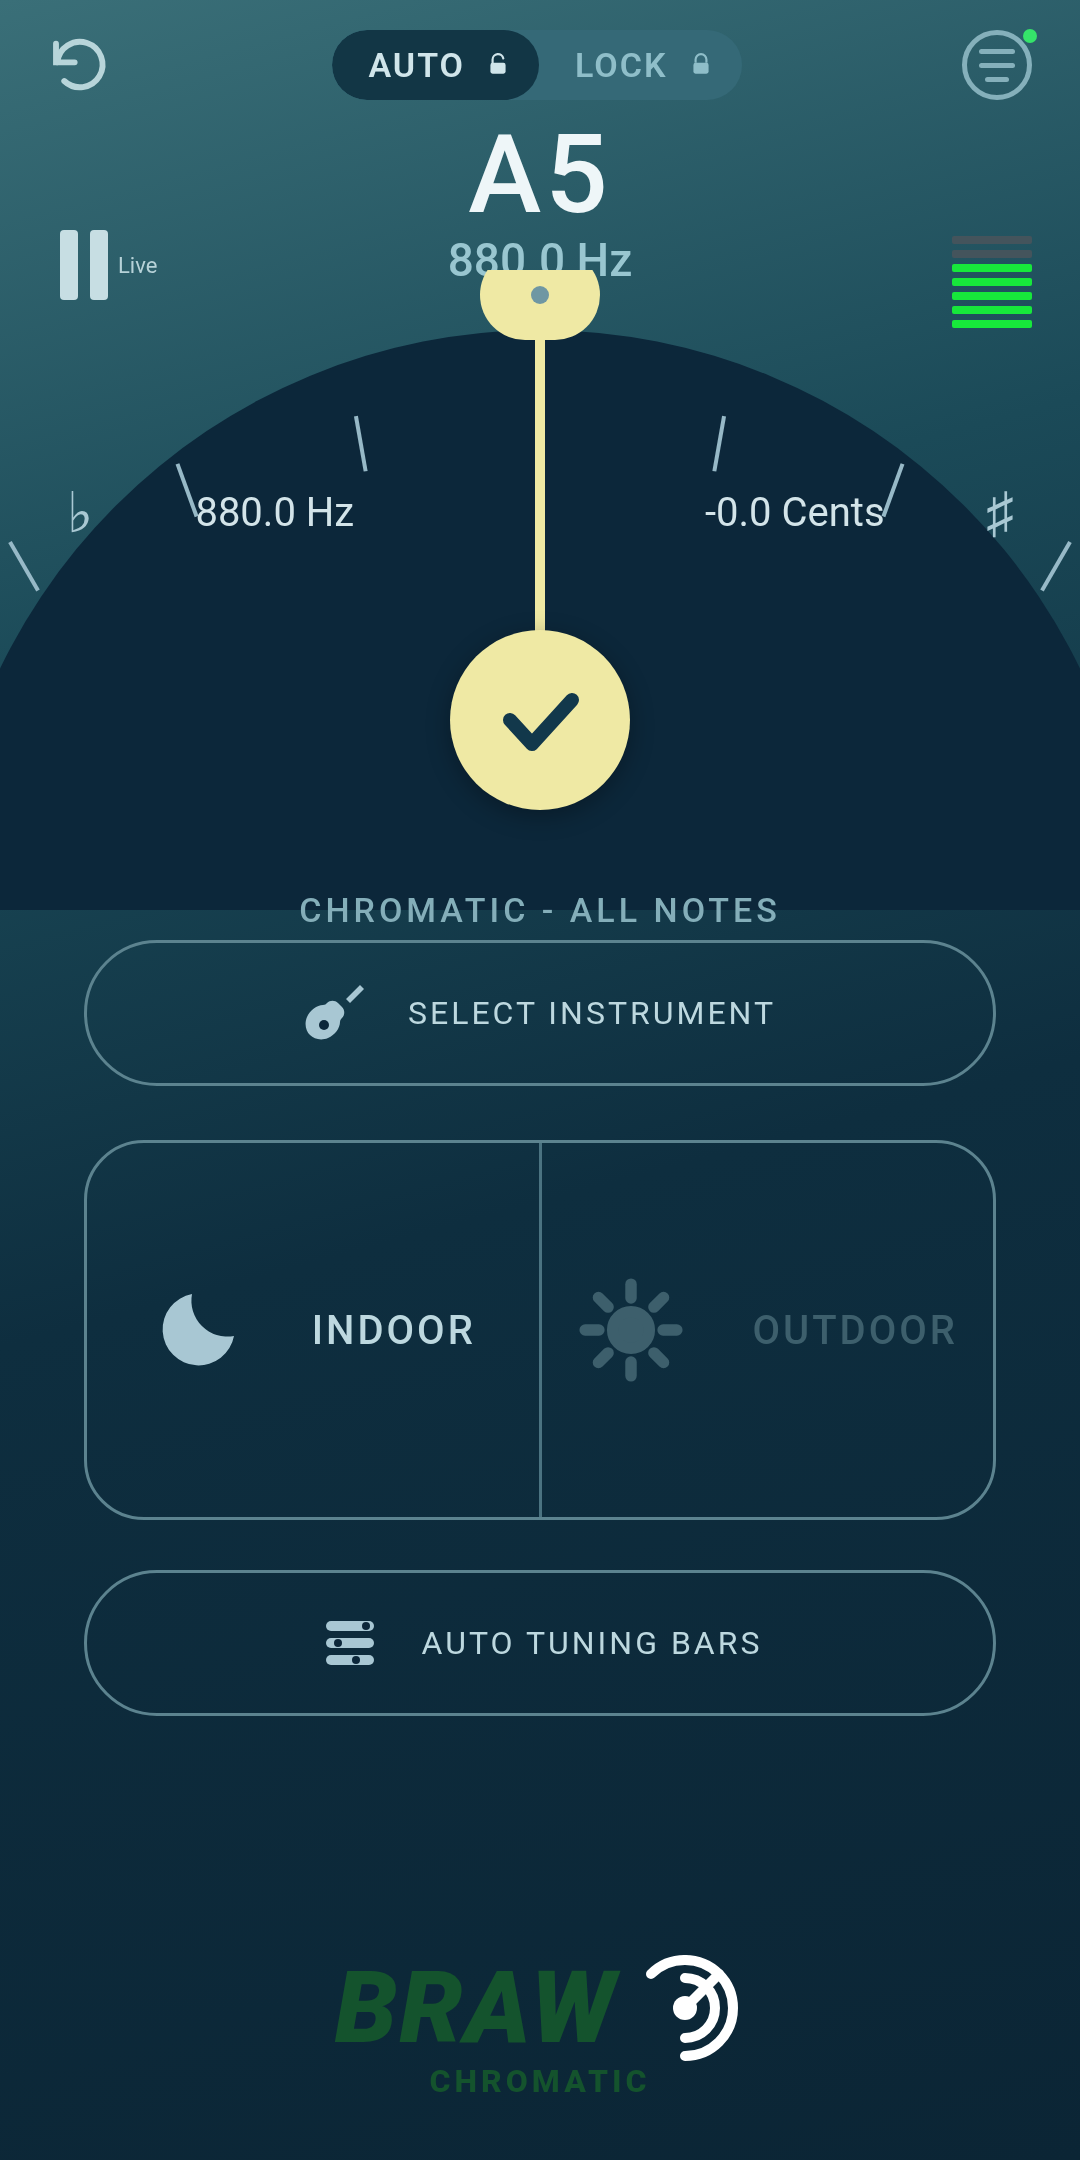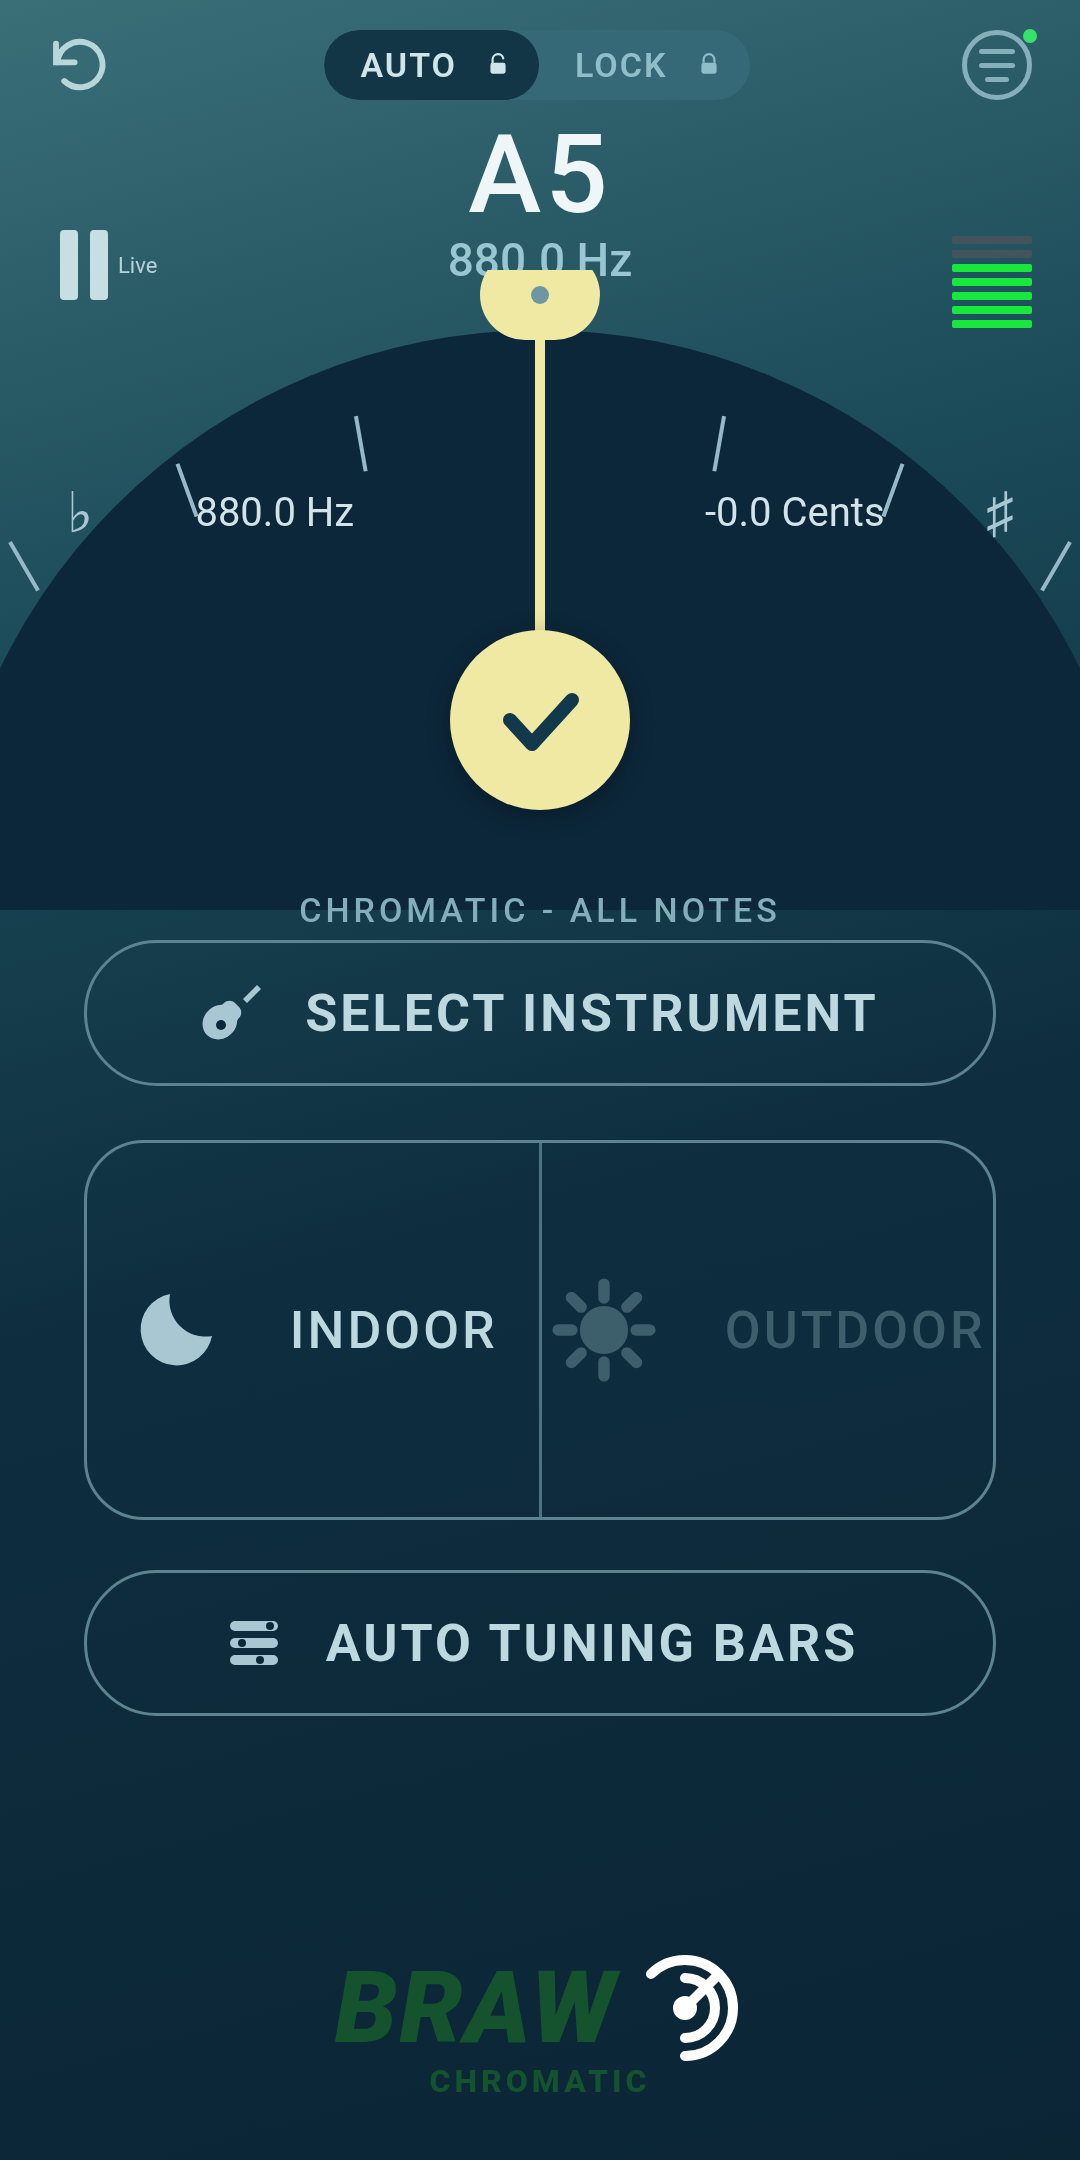--- a/index.html
+++ b/index.html
@@ -33,21 +33,21 @@
     display: flex;
     align-items: center;
     height: 70px;
     border-radius: 36px;
     overflow: hidden;
     background: #356977;
   }
   .mode-toggle .seg {
     display: flex;
     align-items: center;
-    gap: 28px;
+    gap: 20px;
     padding: 0 28px 0 36px;
     height: 100%;
     font-weight: 600;
     font-size: 34px;
     letter-spacing: 2px;
   }
   .mode-toggle .seg.active {
     background: #123645;
     color: #d0e5ea;
     border-radius: 36px;
@@ -225,21 +225,21 @@
     left: 84px; right: 84px;
     height: 146px;
     border: 3px solid #5c838f;
     border-radius: 73px;
     display: flex;
     align-items: center;
     justify-content: center;
     gap: 40px;
     color: #bdd8df;
   }
-  .pill-btn .lbl { font-size: 52px; font-weight: 700; letter-spacing: 3px; }
+  .pill-btn .lbl { font-size: 32px; font-weight: 400; letter-spacing: 3px; }
   .pill-btn svg { width: 64px; height: 64px; }
 
   .btn-instrument { top: 940px; }
   .btn-bars { top: 1570px; }
 
   .env-toggle {
     position: absolute;
     top: 1140px;
     left: 84px; right: 84px;
     height: 380px;
@@ -251,21 +251,21 @@
   .env-toggle .half {
     flex: 1;
     display: flex;
     align-items: center;
     justify-content: center;
     gap: 36px;
   }
   .env-toggle .half + .half {
     border-left: 3px solid #4b7381;
   }
-  .env-toggle .half .lbl { font-size: 52px; font-weight: 500; letter-spacing: 3px; margin-left: 30px; }
+  .env-toggle .half .lbl { font-size: 40px; font-weight: 500; letter-spacing: 3px; margin-left: 30px; }
   .env-toggle .half.active { color: #bdd8df; }
   .env-toggle .half.dim { color: #3d5f6c; }
   .env-toggle svg.moon { width: 96px; height: 96px; color: #a8c7d3; }
   .env-toggle svg.sun  { width: 110px; height: 110px; color: #3d5f6c; }
 
   
   .logo {
     position: absolute;
     left: 0; right: 0;
     bottom: 60px;

